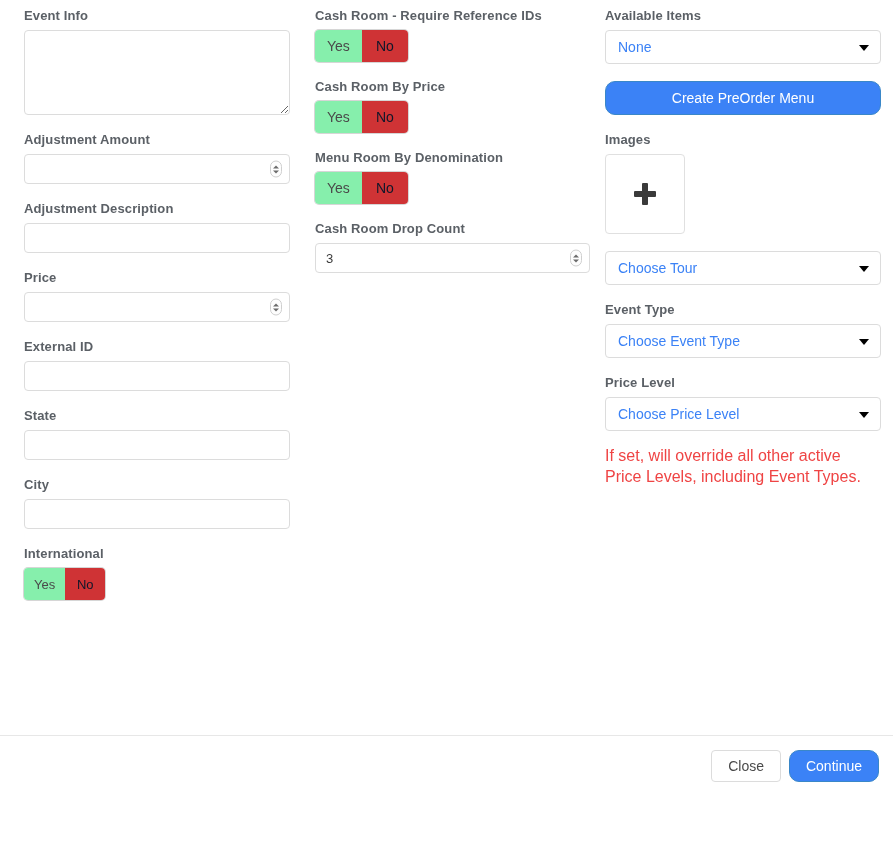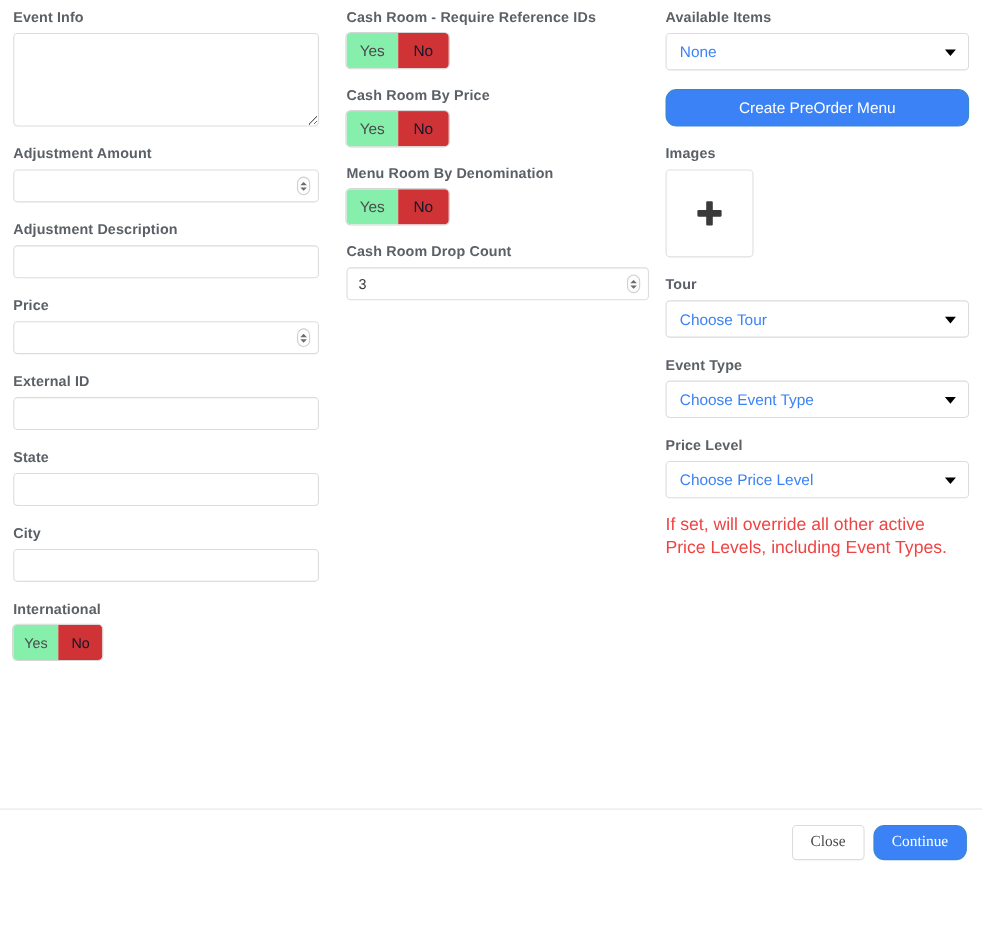--- a/index.html
+++ b/index.html
@@ -25,21 +25,21 @@
 
   .columns {
     display: flex;
     flex-direction: row;
     align-items: flex-start;
     width: 893px;
   }
   .col {
     box-sizing: border-box;
   }
-  .col-left   { width: 305px; padding: 8px 15px 0 12px; }
+  .col-left   { width: 305px; padding: 8px 15px 0 24px; }
   .col-mid    { width: 295px; padding: 8px 10px 0 10px; }
   .col-right  { width: 293px; padding: 8px 12px 0 5px; }
 
   .field { margin-bottom: 17px; }
 
   .lbl {
     display: block;
     font-size: 13px;
     font-weight: bold;
     color: #5b6066;
@@ -224,21 +224,20 @@
     bottom: 0;
     width: 893px;
     height: 60px;
     border-top: 1px solid #e7e7e7;
     display: flex;
     align-items: center;
     justify-content: flex-end;
     gap: 8px;
     padding: 0 14px 0 0;
     background: #fff;
-    font-family: Liberation Serif, serif;
   }
   .mb-0 { margin-bottom: 0; }
 </style>
 </head>
 <body>
 
 <div class="modal-body">
   <div class="columns">
 
     <div class="col col-left">
@@ -357,21 +356,20 @@
       </div>
 
       <div class="field">
         <label class="lbl">Images</label>
         <div class="img-box">
           <span class="plus"></span>
         </div>
       </div>
 
       <div class="field">
-        <label class="lbl">Tour</label>
         <div class="sel-wrap">
           <select class="sel">
             <option>Choose Tour</option>
           </select>
           <span class="sel-arrow"></span>
         </div>
       </div>
 
       <div class="field">
         <label class="lbl">Event Type</label>

